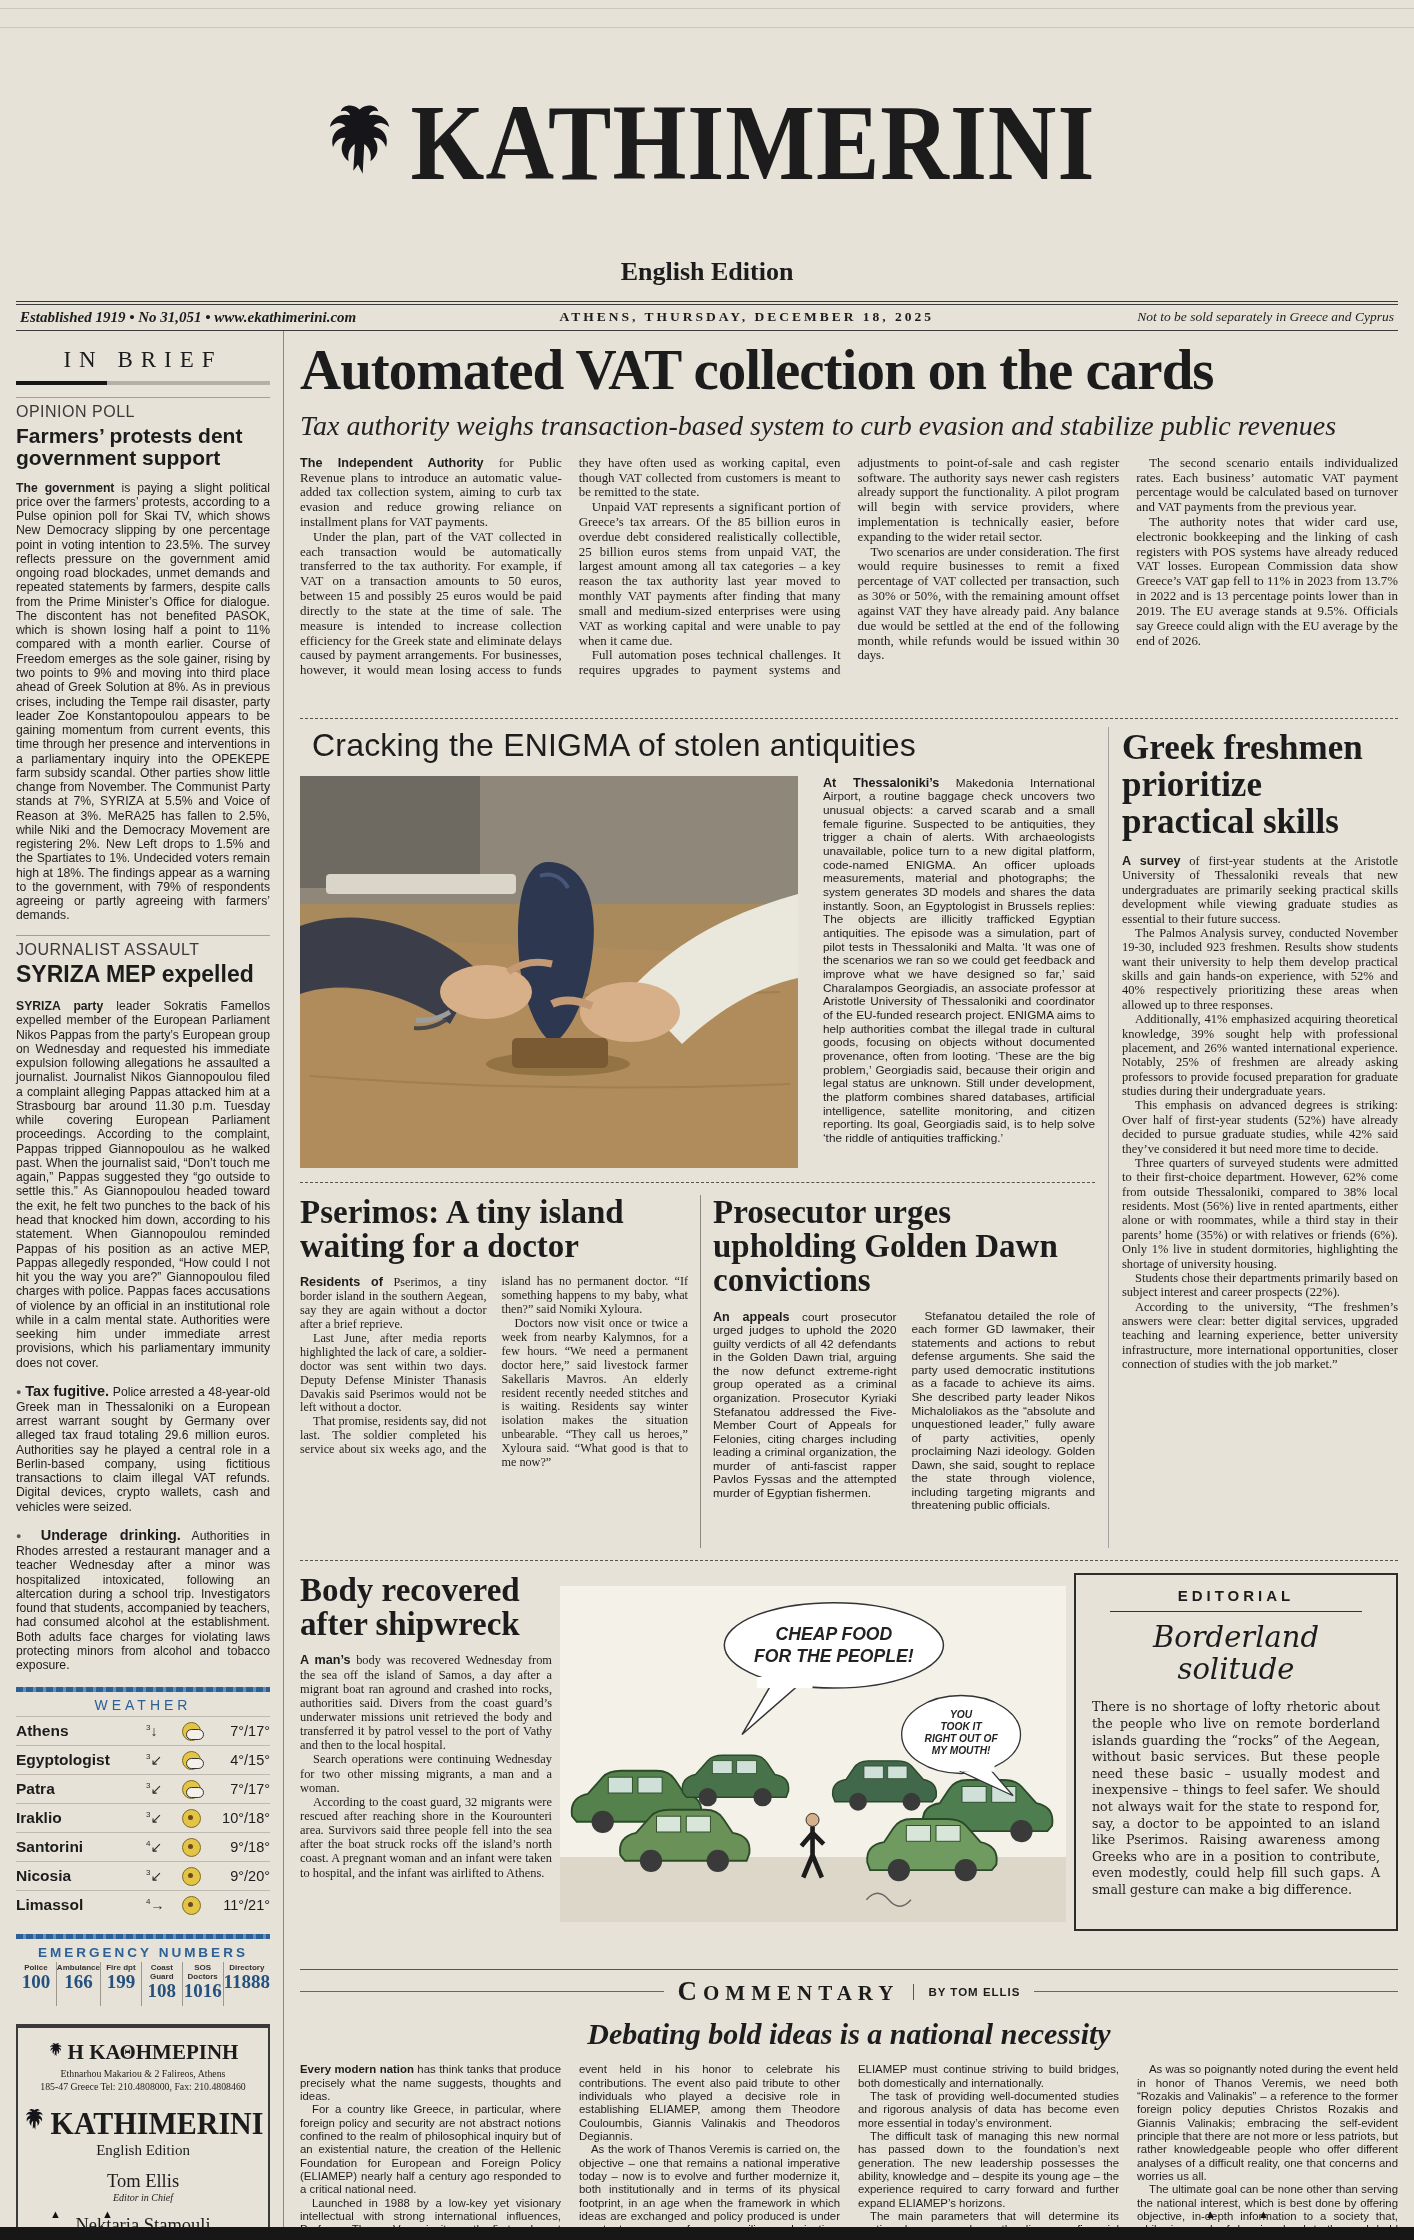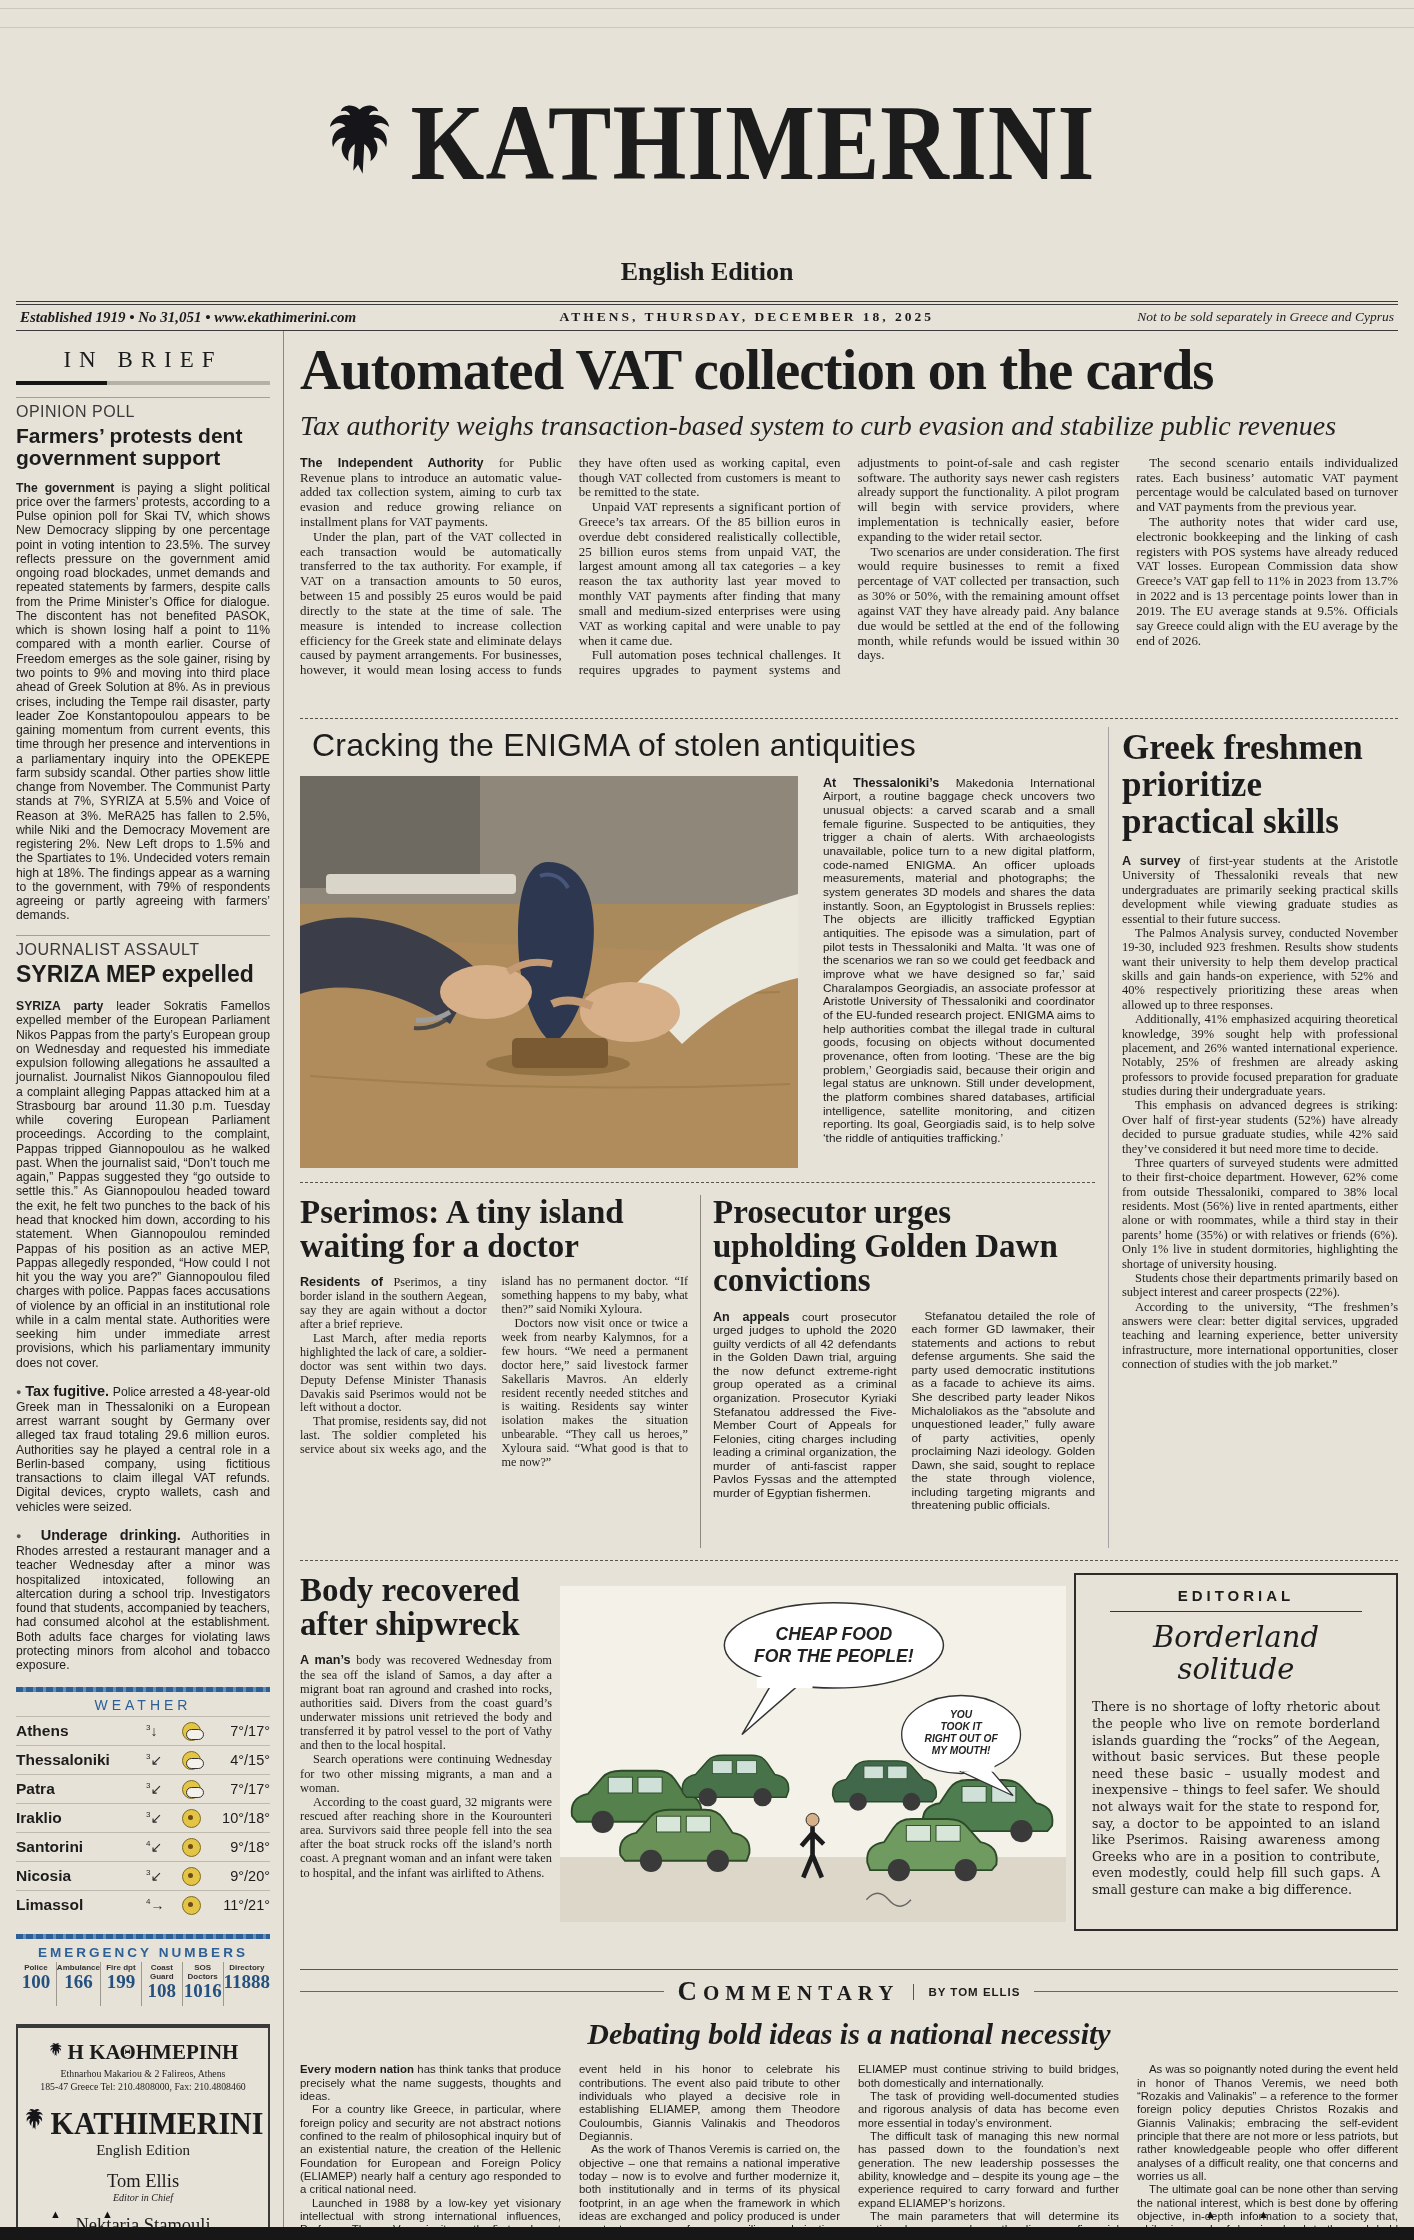--- a/index.html
+++ b/index.html
@@ -182,21 +182,21 @@
         <div class="wx-title">WEATHER</div>
         <div class="wx-row">
           <span class="wx-city">Athens</span>
           <span class="wx-wind"><sup>3</sup><span>↓</span></span>
           <span class="wx-ic">
               <span class="wx-icon wx-partly"></span>
             </span>
           <span class="wx-temp">7°/17°</span>
         </div>
         <div class="wx-row">
-          <span class="wx-city">Thessaloniki</span>
+          <span class="wx-city">Egyptologist</span>
           <span class="wx-wind"><sup>3</sup><span>↙</span></span>
           <span class="wx-ic">
               <span class="wx-icon wx-partly"></span>
             </span>
           <span class="wx-temp">4°/15°</span>
         </div>
         <div class="wx-row">
           <span class="wx-city">Patra</span>
           <span class="wx-wind"><sup>3</sup><span>↙</span></span>
           <span class="wx-ic">
@@ -344,21 +344,21 @@
                 <span class="lead-in">At Thessaloniki’s</span><span> Makedonia International Airport, a routine baggage check uncovers two unusual objects: a carved scarab and a small female figurine. Suspected to be antiquities, they trigger a chain of alerts. With archaeologists unavailable, police turn to a new digital platform, code-named ENIGMA. An officer uploads measurements, material and photographs; the system generates 3D models and shares the data instantly. Soon, an Egyptologist in Brussels replies: The objects are illicitly trafficked Egyptian antiquities. The episode was a simulation, part of pilot tests in Thessaloniki and Malta. ‘It was one of the scenarios we ran so we could get feedback and improve what we have designed so far,’ said Charalampos Georgiadis, an associate professor at Aristotle University of Thessaloniki and coordinator of the EU-funded research project. ENIGMA aims to help authorities combat the illegal trade in cultural goods, focusing on objects without documented provenance, often from looting. ‘These are the big problem,’ Georgiadis said, because their origin and legal status are unknown. Still under development, the platform combines shared databases, artificial intelligence, satellite monitoring, and citizen reporting. Its goal, Georgiadis said, is to help solve ‘the riddle of antiquities trafficking.’</span>
               </div>
             </div>
           </article>
 
           <div class="row2">
             <article class="pserimos">
               <h2 class="h2">Pserimos: A tiny island waiting for a doctor</h2>
               <div class="pser-body art">
                 <p><span class="lead-in">Residents of</span><span> Pserimos, a tiny border island in the southern Aegean, say they are again without a doctor after a brief reprieve.</span></p>
-                <p>Last March, after media reports highlighted the lack of care, a soldier-doctor was sent within two days. Deputy Defense Minister Thanasis Davakis said Pserimos would not be left without a doctor.</p>
+                <p>Last June, after media reports highlighted the lack of care, a soldier-doctor was sent within two days. Deputy Defense Minister Thanasis Davakis said Pserimos would not be left without a doctor.</p>
                 <p>That promise, residents say, did not last. The soldier completed his service about six weeks ago, and the island has no permanent doctor. “If something happens to my baby, what then?” said Nomiki Xyloura.</p>
                 <p>Doctors now visit once or twice a week from nearby Kalymnos, for a few hours. “We need a permanent doctor here,” said livestock farmer Sakellaris Mavros. An elderly resident recently needed stitches and is waiting. Residents say winter isolation makes the situation unbearable. “They call us heroes,” Xyloura said. “What good is that to me now?”</p>
               </div>
             </article>
             <article class="gdawn">
               <h2 class="h2">Prosecutor urges upholding Golden Dawn convictions</h2>
               <div class="gd-body art">
                 <p><span class="lead-in">An appeals</span><span> court prosecutor urged judges to uphold the 2020 guilty verdicts of all 42 defendants in the Golden Dawn trial, arguing the now defunct extreme-right group operated as a criminal organization. Prosecutor Kyriaki Stefanatou addressed the Five-Member Court of Appeals for Felonies, citing charges including leading a criminal organization, the murder of anti-fascist rapper Pavlos Fyssas and the attempted murder of Egyptian fishermen.</span></p>
                 <p>Stefanatou detailed the role of each former GD lawmaker, their statements and actions to rebut defense arguments. She said the party used democratic institutions as a facade to achieve its aims. She described party leader Nikos Michaloliakos as the “absolute and unquestioned leader,” fully aware of party activities, openly proclaiming Nazi ideology. Golden Dawn, she said, sought to replace the state through violence, including targeting migrants and threatening public officials.</p>
               </div>

